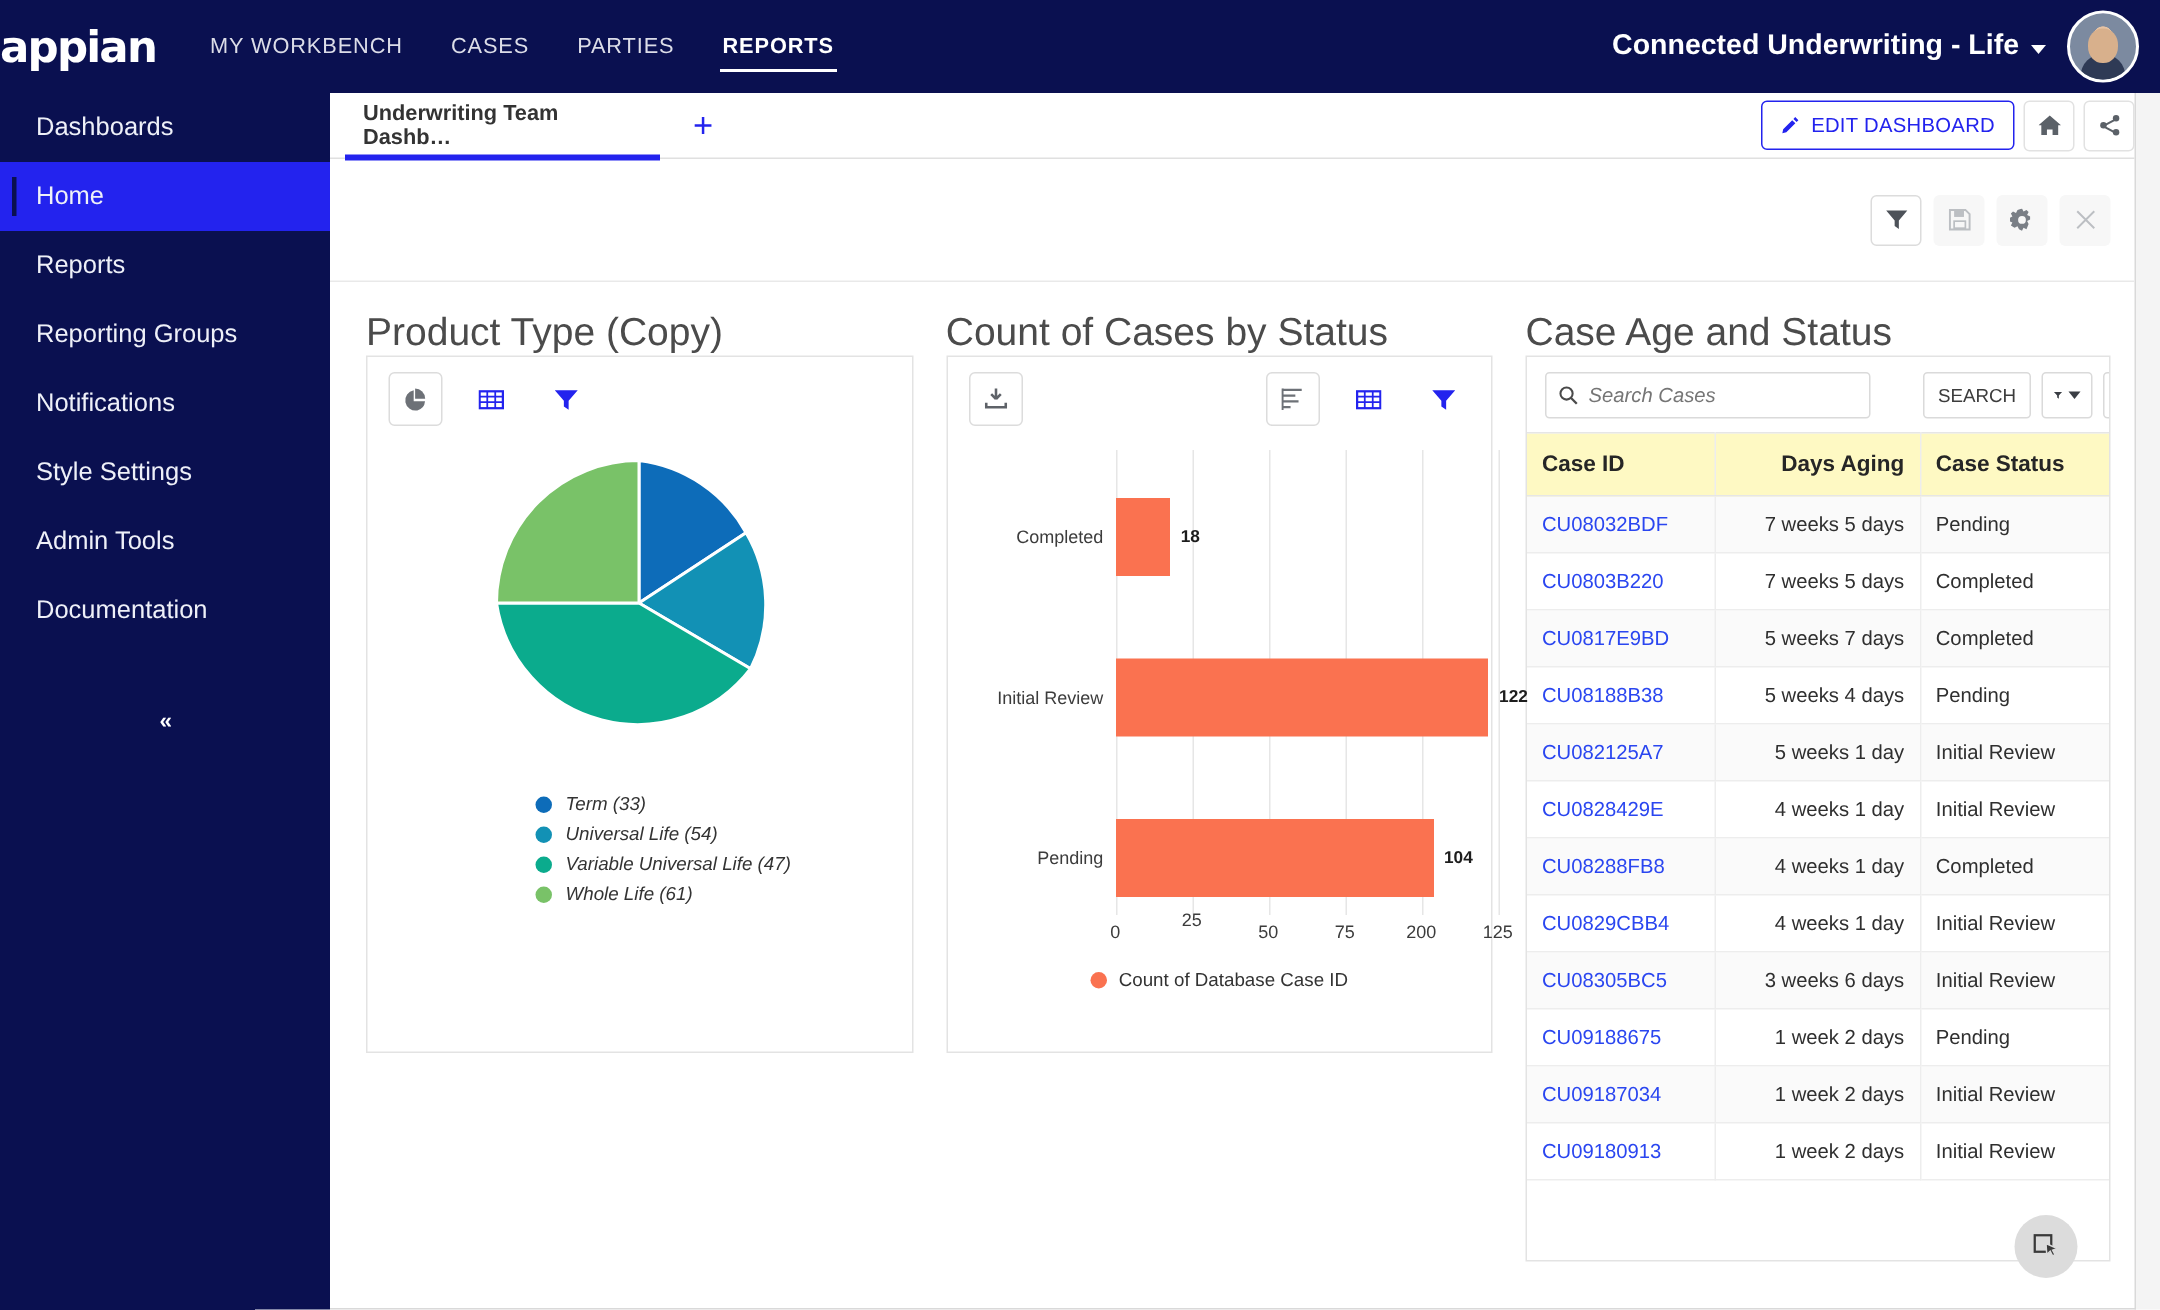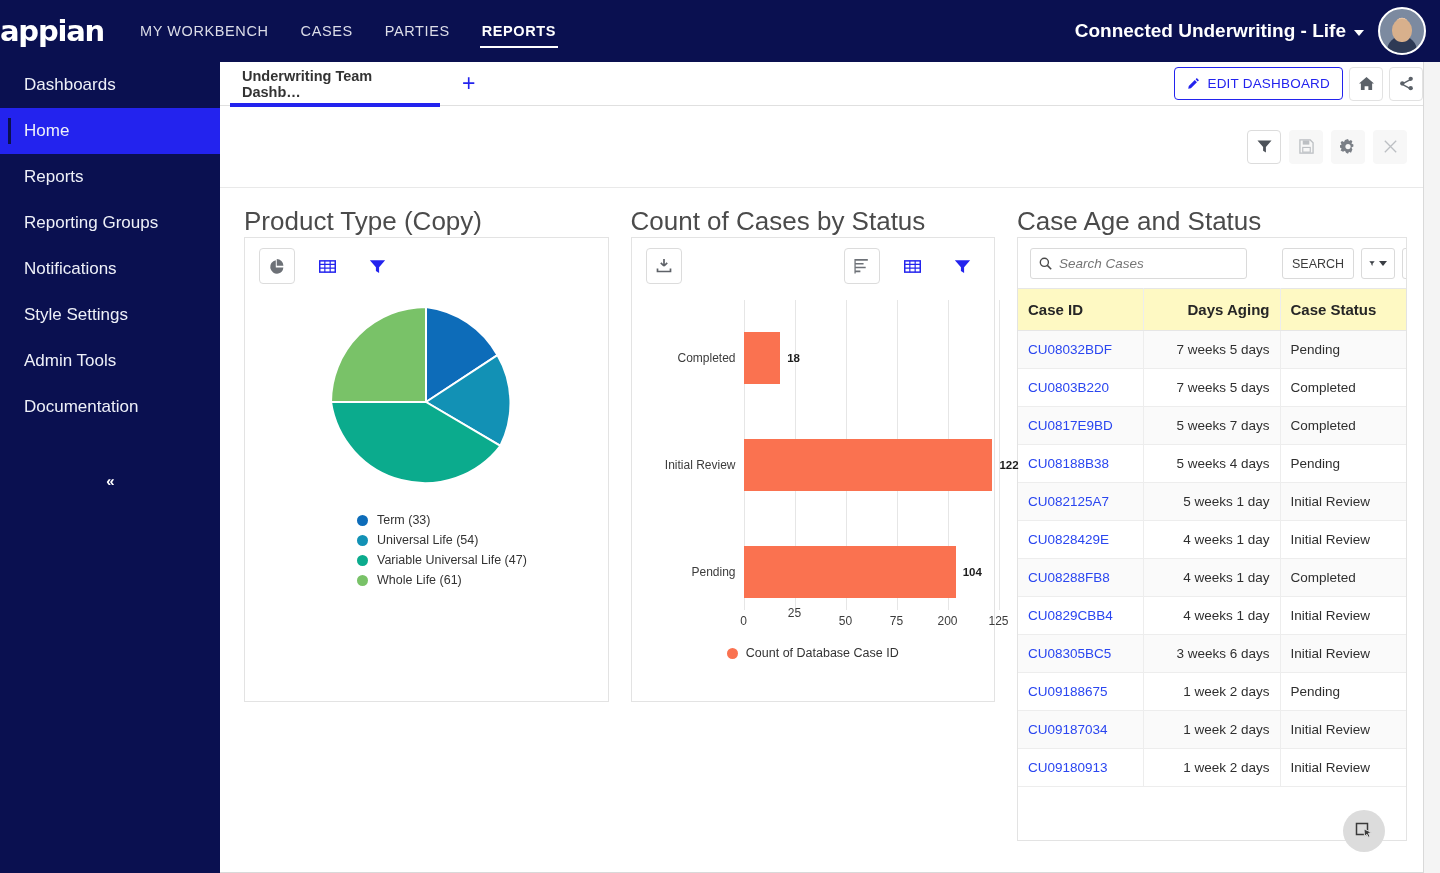--- a/index.html
+++ b/index.html
@@ -133,21 +133,21 @@
   #pie-widget { width: 372px; }
   #pie-box { height: 465px; position: relative; }
   .wtoolbar { display: flex; align-items: center; padding: 10px 14px; gap: 14px; }
   .icobtn {
     width: 36px; height: 36px; border-radius: 4px; display: flex; align-items: center;
     justify-content: center; cursor: pointer;
   }
   .icobtn.sel { border: 1px solid #dcdcdc; color: #6d7177; }
   .icobtn.blue { color: #2323ee; }
   #pie-svg { display: block; margin: 8px auto 0; }
-  #pie-legend { margin-top: 8px; padding-left: 112px; }
+  #pie-legend { margin-top: 24px; padding-left: 112px; font-style: italic; }
   .legrow { display: flex; align-items: center; gap: 9px; height: 20px; font-size: 12.5px; color: #333; }
   .legdot { width: 11px; height: 11px; border-radius: 50%; flex: 0 0 auto; }
 
   
   #bar-widget { width: 372px; }
   #bar-box { height: 465px; position: relative; }
   #bar-toolbar { display: flex; align-items: center; padding: 10px 14px; }
   #bar-toolbar .right { margin-left: auto; display: flex; align-items: center; gap: 14px; }
   #bar-plot { position: relative; margin: 6px 12px 0 14px; height: 340px; }
   .gridline { position: absolute; top: 0; bottom: 30px; width: 1px; background: #e6e6e6; }

